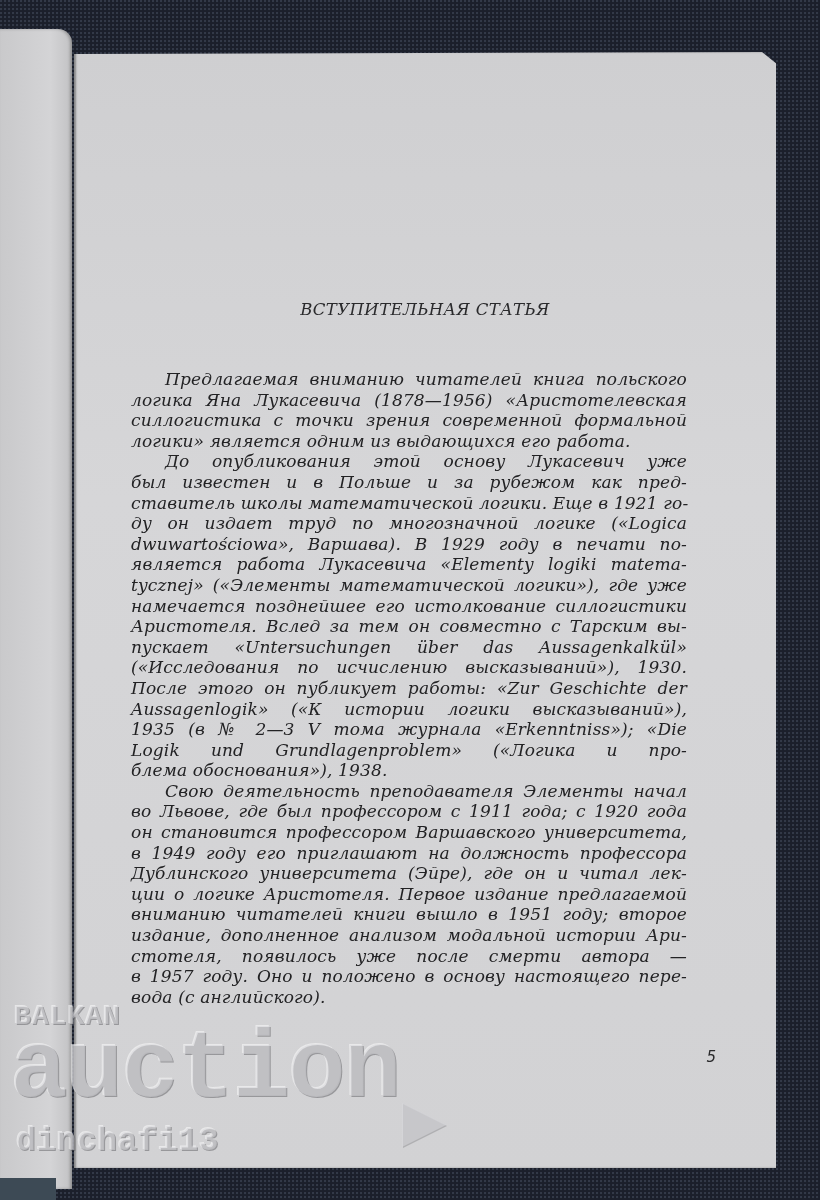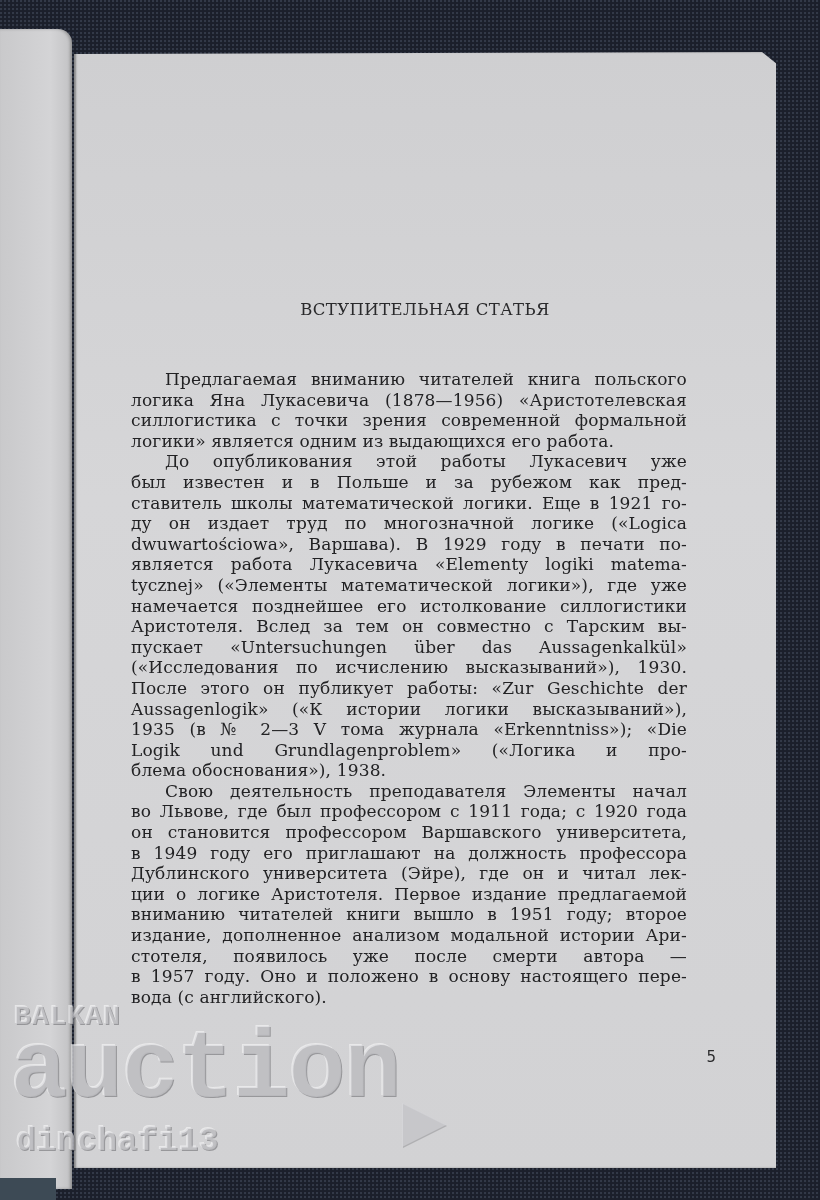--- a/index.html
+++ b/index.html
@@ -18,20 +18,21 @@
     }
     .left-page-bottom {
       position: absolute; left: 0; top: 1178px; width: 56px; height: 22px;
       background: #3d4a55;
     }
     .page {
       position: absolute; left: 74px; top: 52px; width: 702px; height: 1116px;
       background: linear-gradient(180deg, #cfcfd1 0%, #d6d6d8 40%, #d2d2d4 100%);
       clip-path: polygon(0 2px, 98% 0, 100% 1%, 100.5% 100%, 0 100%);
       box-shadow: inset 2px 0 2px rgba(0,0,0,0.35);
+      font-style: italic;
     }
     .heading {
       position: absolute; left: 0; width: 100%; top: 248px;
       text-align: center; font-size: 16.5px; letter-spacing: 0.4px;
       color: #2a2a2c;
     }
     .body-text {
       position: absolute; left: 57px; width: 556px; top: 317px;
       color: #222224; font-size: 17px; line-height: 20.6px;
     }
@@ -72,21 +73,21 @@
 <div class="left-page-bottom"></div>
 
 <div class="page">
   <div class="heading">ВСТУПИТЕЛЬНАЯ СТАТЬЯ</div>
 
   <div class="body-text">
     <span class="line indent">Предлагаемая вниманию читателей книга польского</span>
     <span class="line">логика Яна Лукасевича (1878—1956) «Аристотелевская</span>
     <span class="line">силлогистика с точки зрения современной формальной</span>
     <span class="line last">логики» является одним из выдающихся его работа.</span>
-    <span class="line indent">До опубликования этой работы Лукасевич уже</span>
+    <span class="line indent">До опубликования этой основу Лукасевич уже</span>
     <span class="line">был известен и в Польше и за рубежом как пред-</span>
     <span class="line">ставитель школы математической логики. Еще в 1921 го-</span>
     <span class="line">ду он издает труд по многозначной логике («Logica</span>
     <span class="line">dwuwartościowa», Варшава). В 1929 году в печати по-</span>
     <span class="line">является работа Лукасевича «Elementy logiki matema-</span>
     <span class="line">tycznej» («Элементы математической логики»), где уже</span>
     <span class="line">намечается позднейшее его истолкование силлогистики</span>
     <span class="line">Аристотеля. Вслед за тем он совместно с Тарским вы-</span>
     <span class="line">пускает «Untersuchungen über das Aussagenkalkül»</span>
     <span class="line">(«Исследования по исчислению высказываний»), 1930.</span>

